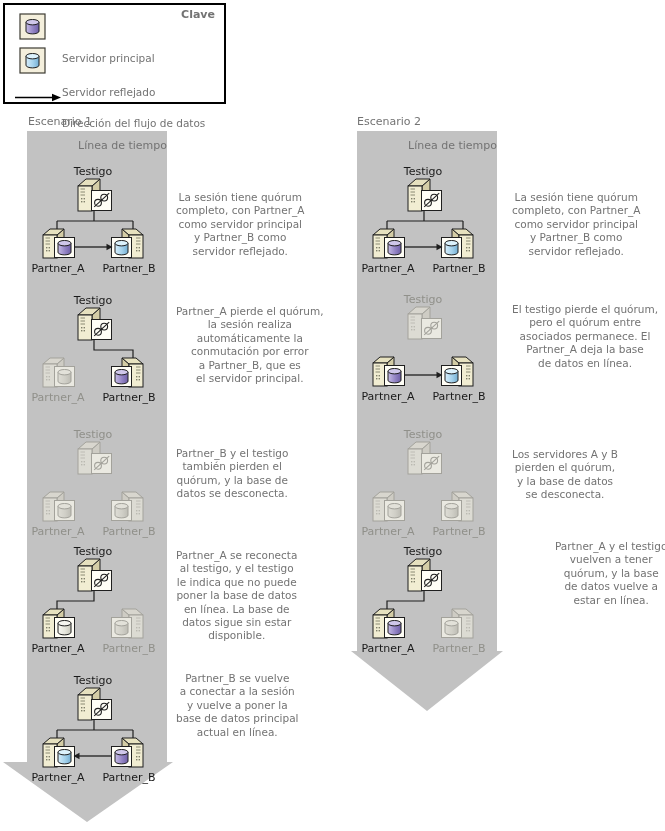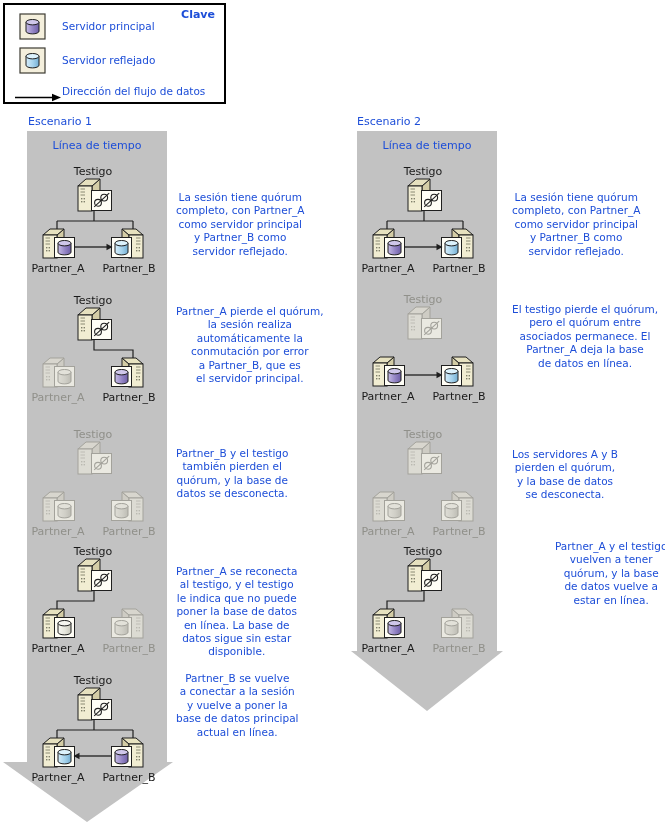--- a/index.html
+++ b/index.html
@@ -1,24 +1,24 @@
 <!DOCTYPE html>
 <html><head>
 <meta charset="utf-8">
 <style>
   html,body{margin:0;padding:0;background:#fff;}
   #app{position:relative;width:665px;height:831px;background:#fff;overflow:hidden;
-       font-family:"DejaVu Sans",sans-serif;color:#1d4ed8;}
+       font-family:"DejaVu Sans",sans-serif;color:#737373;}
   #bands{position:absolute;left:0;top:0;}
   .legend{position:absolute;left:3px;top:3px;width:219px;height:97px;border:2px solid #000;background:#fff;}
   .legend-title{position:absolute;top:3px;right:9px;font-size:11px;font-weight:bold;}
   .legend-icon{position:absolute;}
-  .legend-label{position:absolute;font-size:10.5px;white-space:nowrap;}
+  .legend-label{position:absolute;font-size:10.5px;white-space:nowrap;margin-top:32px;}
   .scen-title{position:absolute;top:115px;font-size:11px;}
-  .timeline-label{position:absolute;top:139px;width:140px;text-align:center;font-size:11px;}
+  .timeline-label{position:absolute;top:139px;width:140px;text-align:right;font-size:11px;}
   .stage-svg{position:absolute;overflow:visible;}
   .stage-text{position:absolute;font-size:10.5px;line-height:13.4px;white-space:pre;text-align:center;}
   svg text{font-family:"DejaVu Sans",sans-serif;font-size:11px;}
   text.active{fill:#1a1a1a;}
   text.faded{fill:#90908a;}
 </style>
 </head>
 <body>
 
 <div id="app">
@@ -402,21 +402,21 @@
           <rect x="0.5" y="0.5" width="20" height="20" fill="#eae9e1" stroke="#a3a29b" stroke-width="1"></rect>
           <g>
             <path d="M 4 6.2 L 4 15.2 A 6.5 2.7 0 0 0 17 15.2 L 17 6.2" fill="url(#g-fadeddb)" stroke="#a3a29b" stroke-width="1"></path>
             <ellipse cx="10.5" cy="6.2" rx="6.5" ry="2.7" fill="#e2e1d9" stroke="#a3a29b" stroke-width="1"></ellipse>
           </g>
         </g>
         <text x="66" y="10" text-anchor="middle" class="active">Testigo</text>
         <text x="31" y="107" text-anchor="middle" class="active">Partner_A</text>
         <text x="102" y="107" text-anchor="middle" class="faded">Partner_B</text>
       </svg>
-      <div class="stage-text" style="left: 176px; top: 565px;">Partner_A se reconecta
+      <div class="stage-text" style="left: 176px; top: 549px;">Partner_A se reconecta
 al testigo, y el testigo
 le indica que no puede
 poner la base de datos
 en línea. La base de
 datos sigue sin estar
 disponible.</div>
       <svg width="140" height="112" class="stage-svg" style="left: 27px; top: 674px;">
         <path d="M67,46 L67,56 M30,56 L106,56 M30,56 L30,66 M106,56 L106,66" fill="none" stroke="#1f1f1f" stroke-width="1.2"></path>
         <g transform="translate(50,13)">
           <polygon points="15,8 23,1 23,26 15,33" fill="#d4cda6" stroke="#1f1f1f" stroke-width="1"></polygon>

